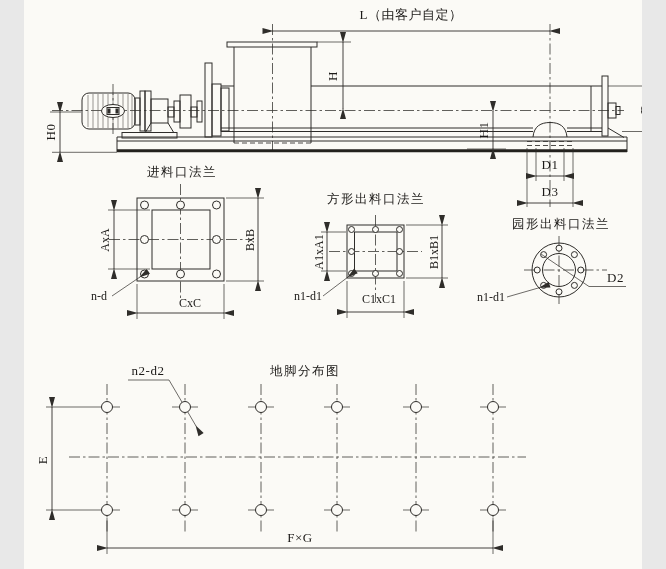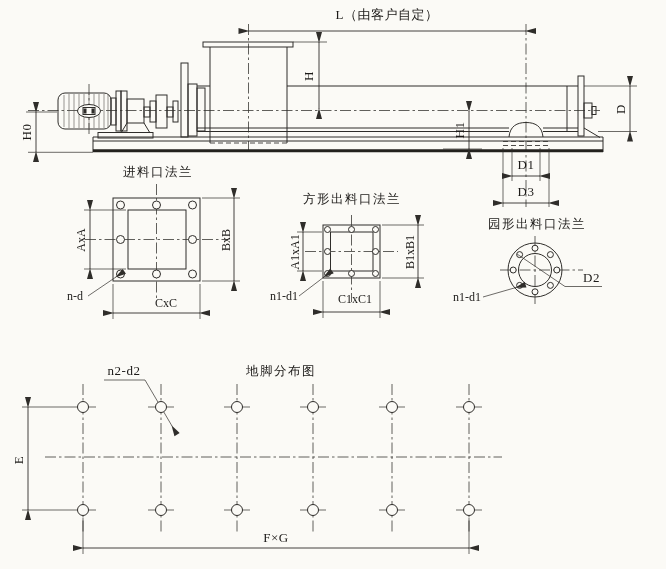--- a/index.html
+++ b/index.html
@@ -1,17 +1,17 @@
 <!DOCTYPE html>
 <html><head>
 <meta charset="utf-8">
 <style>
   html,body{margin:0;padding:0;background:#e8e8e8;}
   .sheet{
-    position:relative;width:666px;height:569px;margin:0 auto;
+    position:relative;width:618px;height:569px;margin:0 auto;
     background:#fbfaf6;overflow:hidden;
     font-family:"Liberation Serif","DejaVu Serif",serif;
   }
   svg{display:block}
   .ln{stroke:#2f2d2a;stroke-width:1;fill:none;stroke-linecap:butt}
   .thin{stroke:#2f2d2a;stroke-width:.7;fill:none}
   .fin{stroke:#55524e;stroke-width:.6;fill:none}
   .thk{stroke:#23211e;stroke-width:3;fill:none}
   .cl{stroke:#3a3835;stroke-width:.8;fill:none;stroke-dasharray:11 3 2.5 3}
   .hid{stroke:#3a3835;stroke-width:.9;fill:none;stroke-dasharray:5 3}

